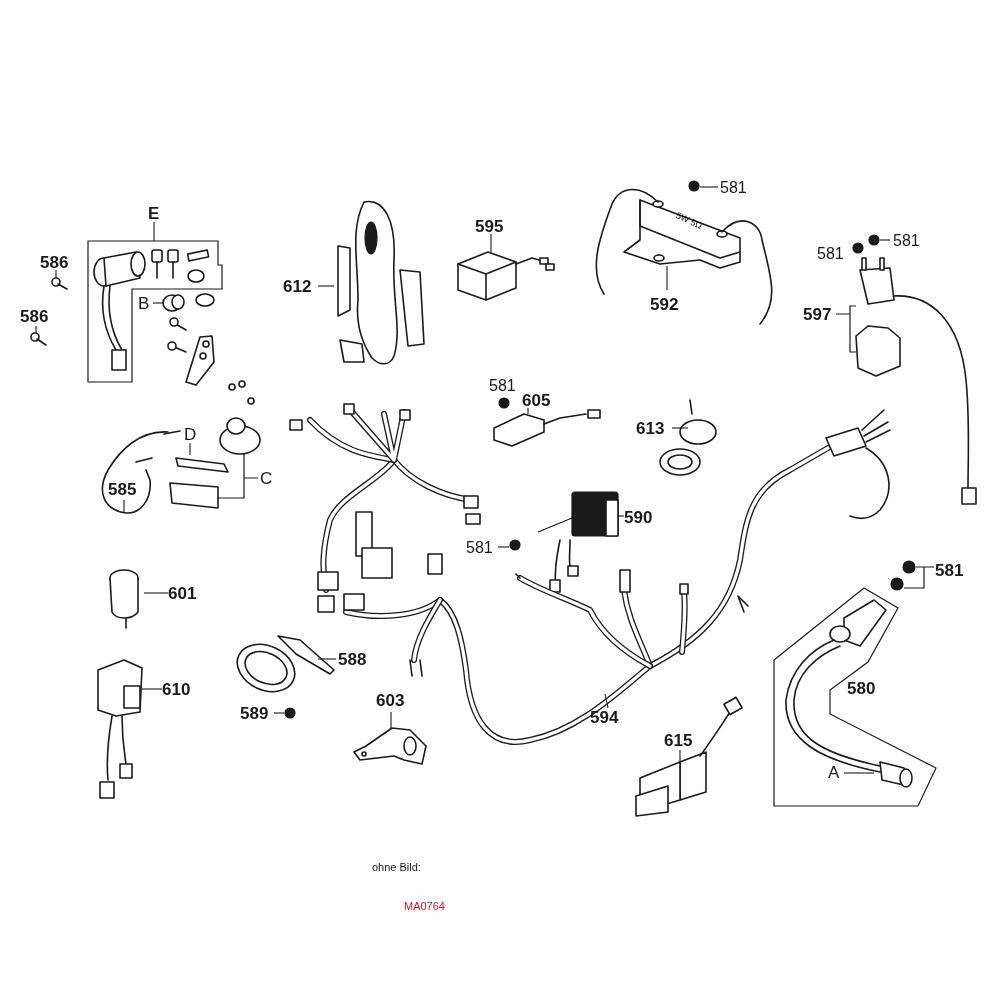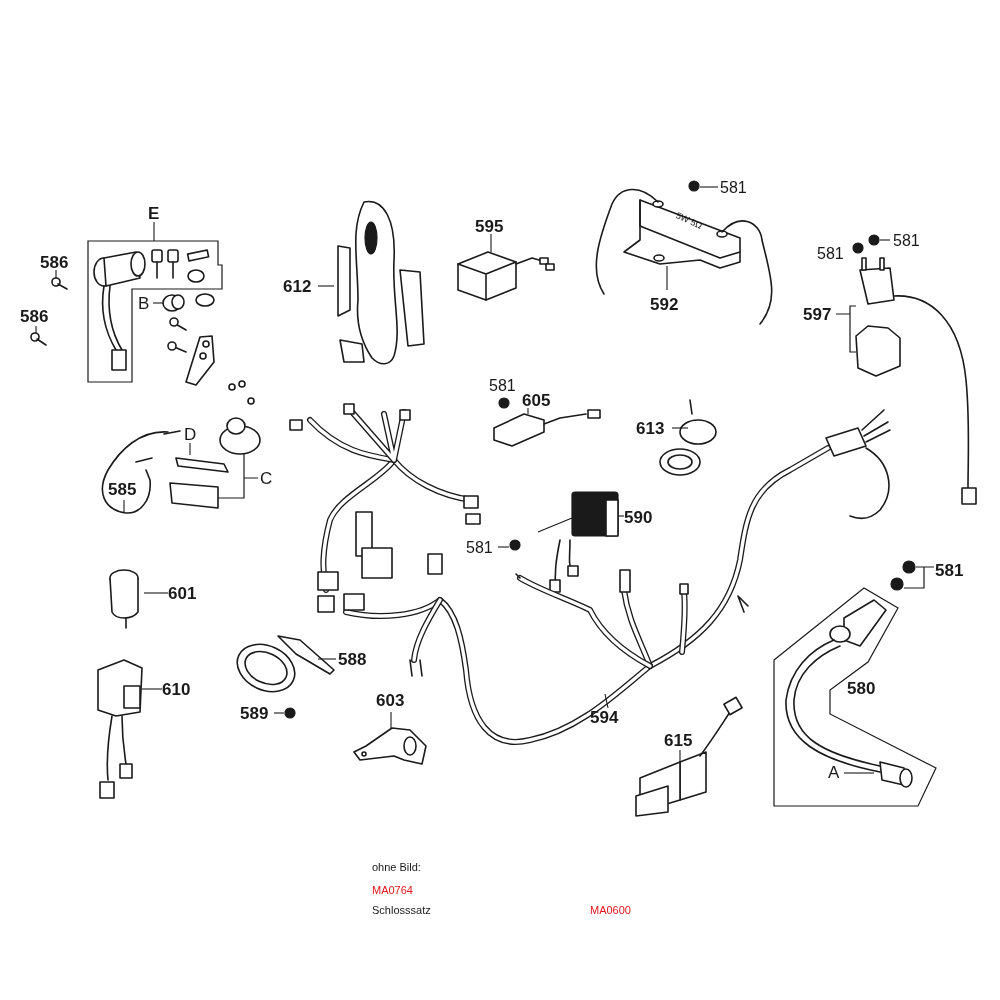--- a/index.html
+++ b/index.html
@@ -11,24 +11,24 @@
   .leader { fill: none; stroke: #1a1a1a; stroke-width: 1.1; }
   .bracket { fill: none; stroke: #1a1a1a; stroke-width: 1.2; }
   .wire { fill: none; stroke: #1a1a1a; stroke-width: 6; stroke-linecap: round; stroke-linejoin: round; }
   .wire-in { fill: none; stroke: #ffffff; stroke-width: 3.4; stroke-linecap: round; stroke-linejoin: round; }
   .lbl-bold { font-family: "Liberation Sans", sans-serif; font-weight: bold; font-size: 17px; fill: #1a1a1a; }
   .lbl-thin { font-family: "Liberation Sans", sans-serif; font-weight: normal; font-size: 16px; fill: #1a1a1a; }
   .lbl-letter { font-family: "Liberation Sans", sans-serif; font-weight: normal; font-size: 17px; fill: #1a1a1a; }
   .stamp { font-family: "Liberation Sans", sans-serif; font-size: 9px; fill: #1a1a1a; }
 
   #notes { position: absolute; left: 372px; top: 858px; width: 300px; font-size: 11px; color: #1a1a1a; }
-  .note-header { height: 18px; line-height: 18px; margin-bottom: 4px; }
+  .note-header { height: 18px; line-height: 18px; margin-bottom: 20px; }
   .note-row { display: flex; height: 20px; line-height: 20px; }
   .note-desc { width: 218px; }
-  .note-code { color: #e0161b; }
+  .note-code { color: #e0161b; margin-left: 32px; }
 </style>
 </head>
 <body>
 
 <svg id="diagram" viewBox="0 0 1000 1000" xmlns="http://www.w3.org/2000/svg">
 
   <g>
     <path class="bracket" d="M88,382 L88,241 L218,241 L218,265 L222,265 L222,289 L132,289 L132,382 Z"></path>
     <line class="leader" x1="154" y1="222" x2="154" y2="241"></line>
     <text class="lbl-bold" x="148" y="219">E</text>
@@ -313,17 +313,13 @@
   </g>
   <line class="leader" x1="680" y1="750" x2="680" y2="762"></line>
   <text class="lbl-bold" x="664" y="746">615</text>
 </svg>
 
 <div id="notes">
   <div class="note-header">ohne Bild:</div>
   <div class="note-row">
     <span class="note-code">MA0764</span>
   </div>
-  <div class="note-row">
-    <span class="note-desc">Schlosssatz</span>
-    <span class="note-code">MA0600</span>
-  </div>
 </div>
 
 </body></html>

